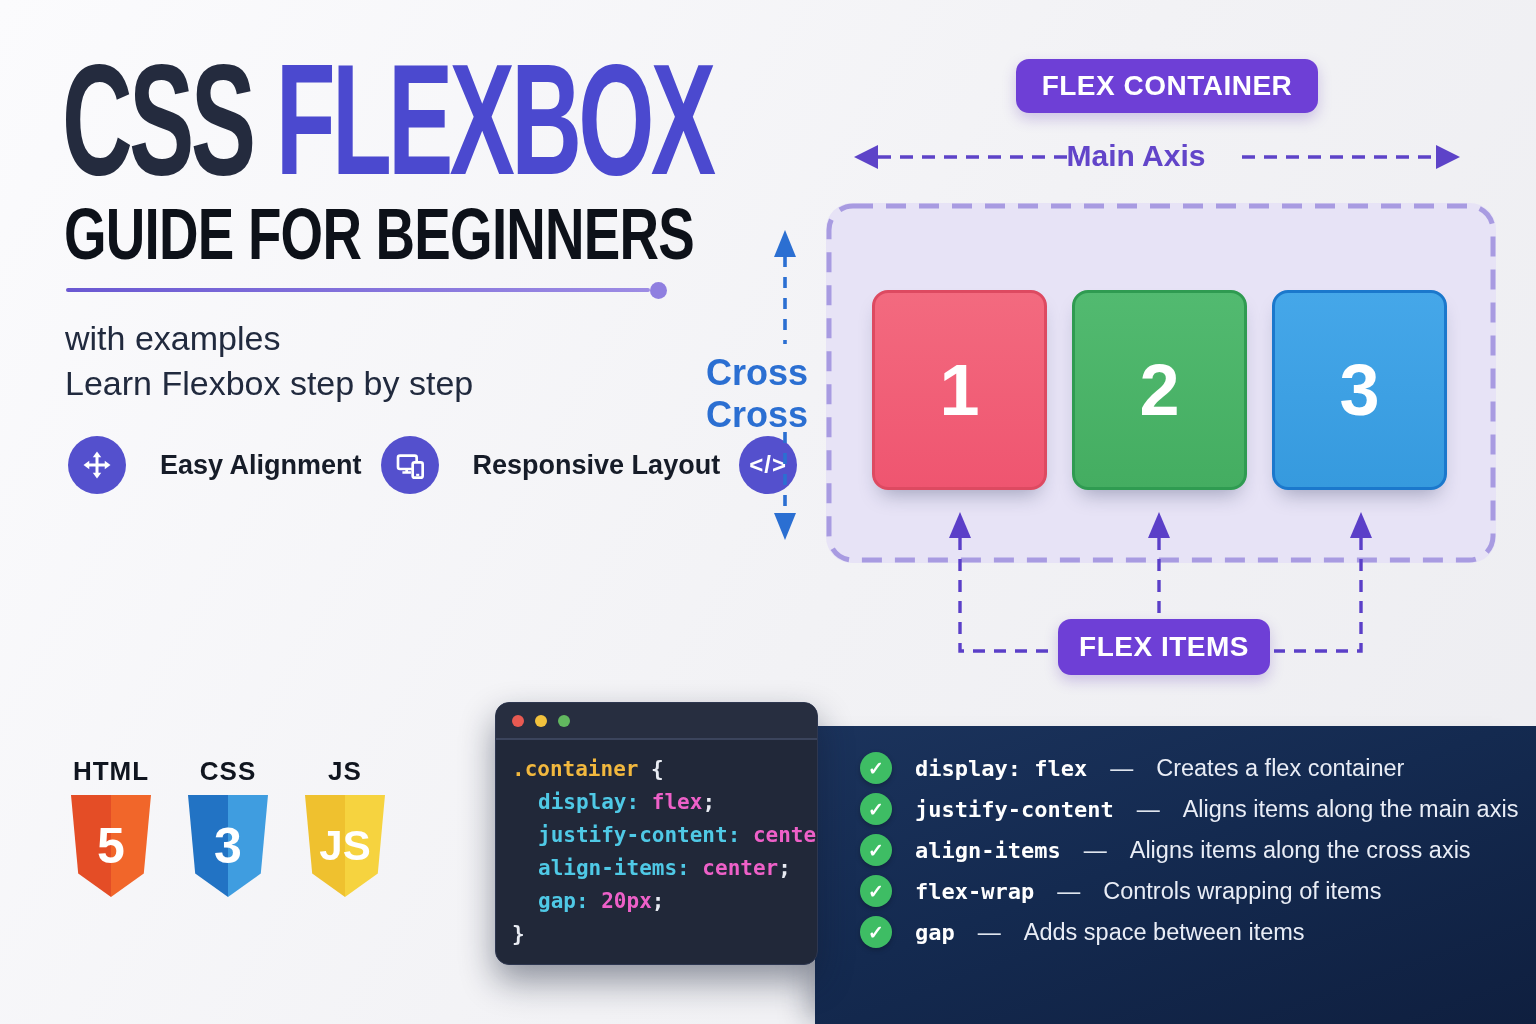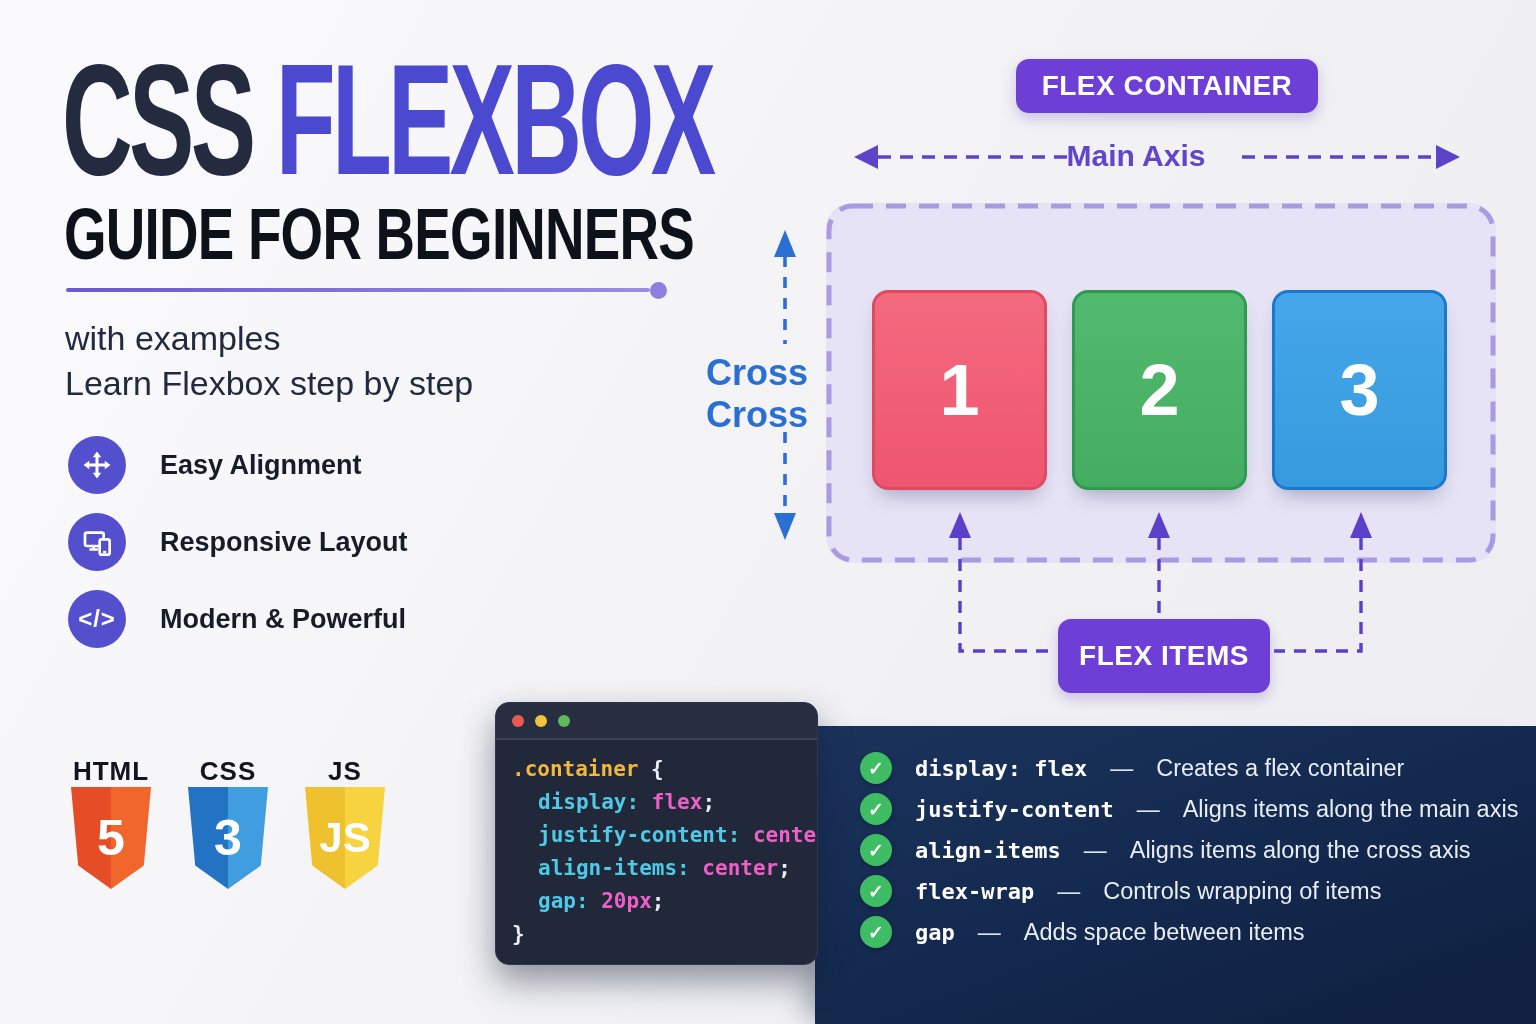--- a/index.html
+++ b/index.html
@@ -27,50 +27,50 @@
     position:absolute; left:66px; top:288px; width:584px; height:4px; border-radius:2px;
     background:linear-gradient(to right,#6a58d2,#9d8ce4);
   }
   .divider-dot {
     position:absolute; left:650px; top:282px; width:17px; height:17px; border-radius:50%;
     background:#8f7fe0;
   }
   .lead-text {
     position:absolute; left:65px; top:316px; font-size:34px; line-height:1.33; color:#212a3e;
   }
-  .feature-list { position:absolute; left:68px; top:436px; display:flex; flex-direction:column; gap:19px; }
+  .feature-list { position:absolute; left:68px; top:436px; display:flex; flex-direction:row; gap:19px; }
   .feature-item { display:flex; align-items:center; gap:34px; height:58px; }
   .feature-circle {
     width:58px; height:58px; border-radius:50%; background:#5450cd; flex:0 0 58px;
     display:flex; align-items:center; justify-content:center; color:#fff;
   }
   .feature-label { font-size:27px; font-weight:700; color:#161c28; }
   .code-glyph { font-size:24px; font-weight:700; letter-spacing:1px; }
 
   .tech-badges { position:absolute; left:70px; top:756px; display:flex; gap:35px; }
   .tech-badge { width:82px; display:flex; flex-direction:column; align-items:center; }
-  .tech-label { font-size:26px; font-weight:800; color:#10151f; letter-spacing:1px;text-align:center; }
+  .tech-label { font-size:26px; font-weight:800; color:#10151f; margin-bottom:8px; letter-spacing:1px;text-align:center; }
   .tech-shield {
     width:80px; height:102px; display:flex; align-items:center; justify-content:center;
     clip-path:polygon(0% 0%, 100% 0%, 91% 77%, 50% 100%, 9% 77%);
     font-size:50px; font-weight:800; color:#fff;
   }
   .shield-html { background:linear-gradient(to right,#e44d26 50%,#f1662a 50%); }
   .shield-css  { background:linear-gradient(to right,#2273c4 50%,#3f9de0 50%); }
   .shield-js   { background:linear-gradient(to right,#efc12f 50%,#f6d33f 50%); font-size:42px; }
 
   
   .badge {
     position:absolute; background:#6e3fd6; color:#fff; border-radius:13px;
     display:flex; align-items:center; justify-content:center;
     font-weight:800; letter-spacing:0.5px;
     box-shadow:0 6px 14px rgba(90,53,180,0.25);
   }
   .flex-container-badge { left:1016px; top:59px; width:302px; height:54px; font-size:28px; }
-  .flex-items-badge { left:1058px; top:619px; width:212px; height:74px; font-size:28px; }
+  .flex-items-badge { left:1058px; top:619px; width:212px; height:56px; font-size:28px; }
 
   .main-axis-label {
     position:absolute; left:1056px; top:139px; width:160px; text-align:center;
     font-size:30px; font-weight:700; color:#6245c9;
   }
   .cross-axis-label {
     position:absolute; left:706px; top:352px; width:94px; text-align:center;
     font-size:36px; font-weight:700; color:#2b6fd2; line-height:1.18;
   }
 

